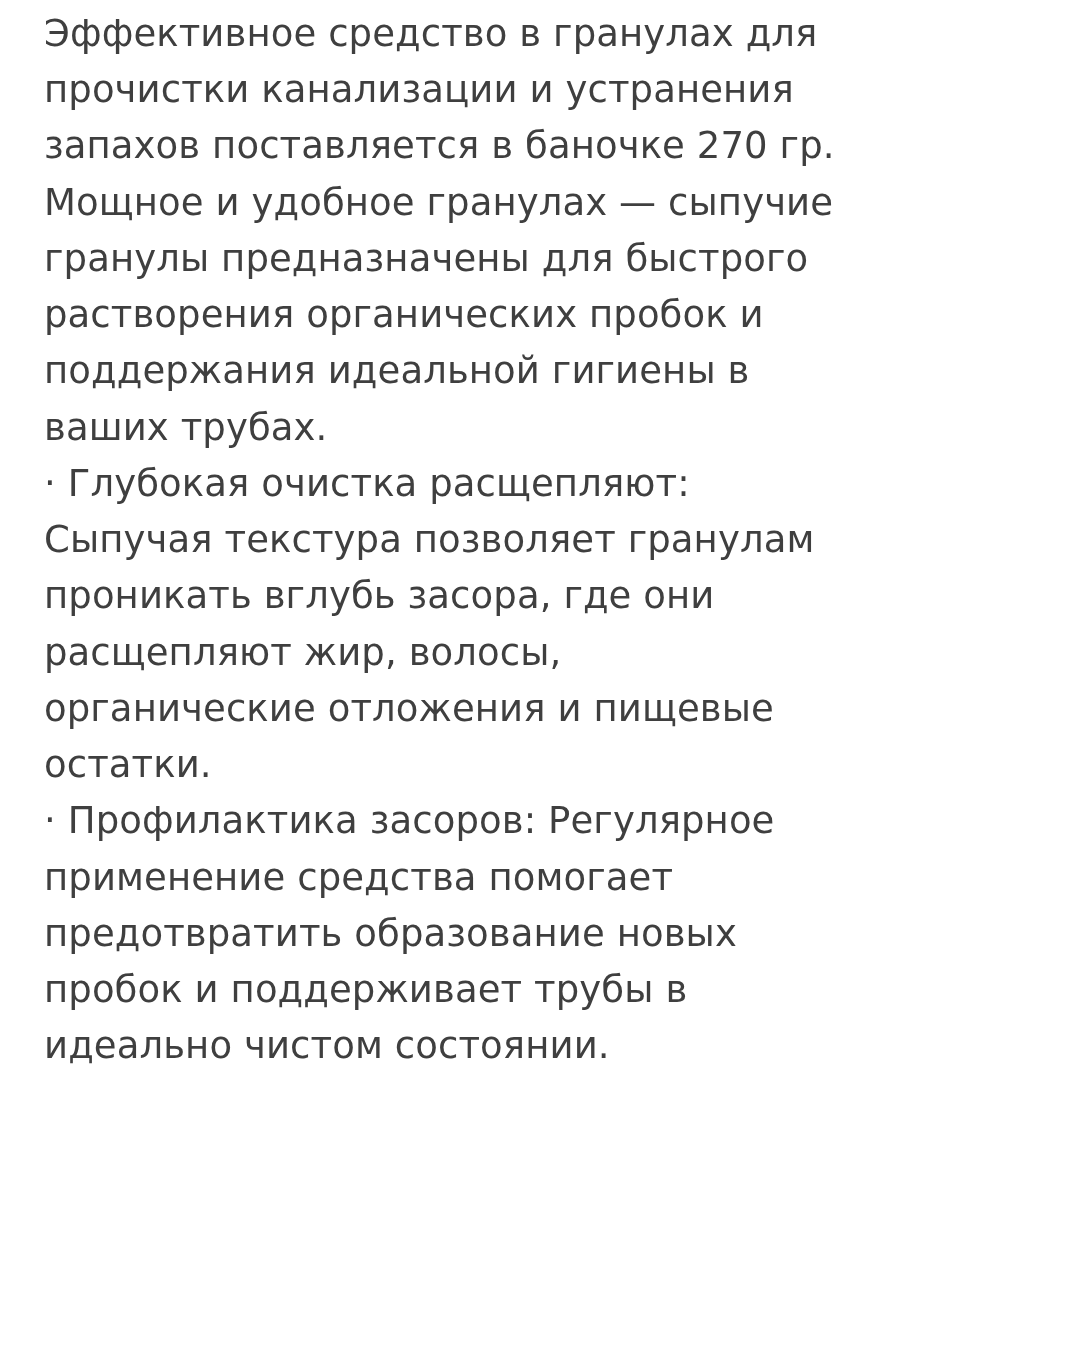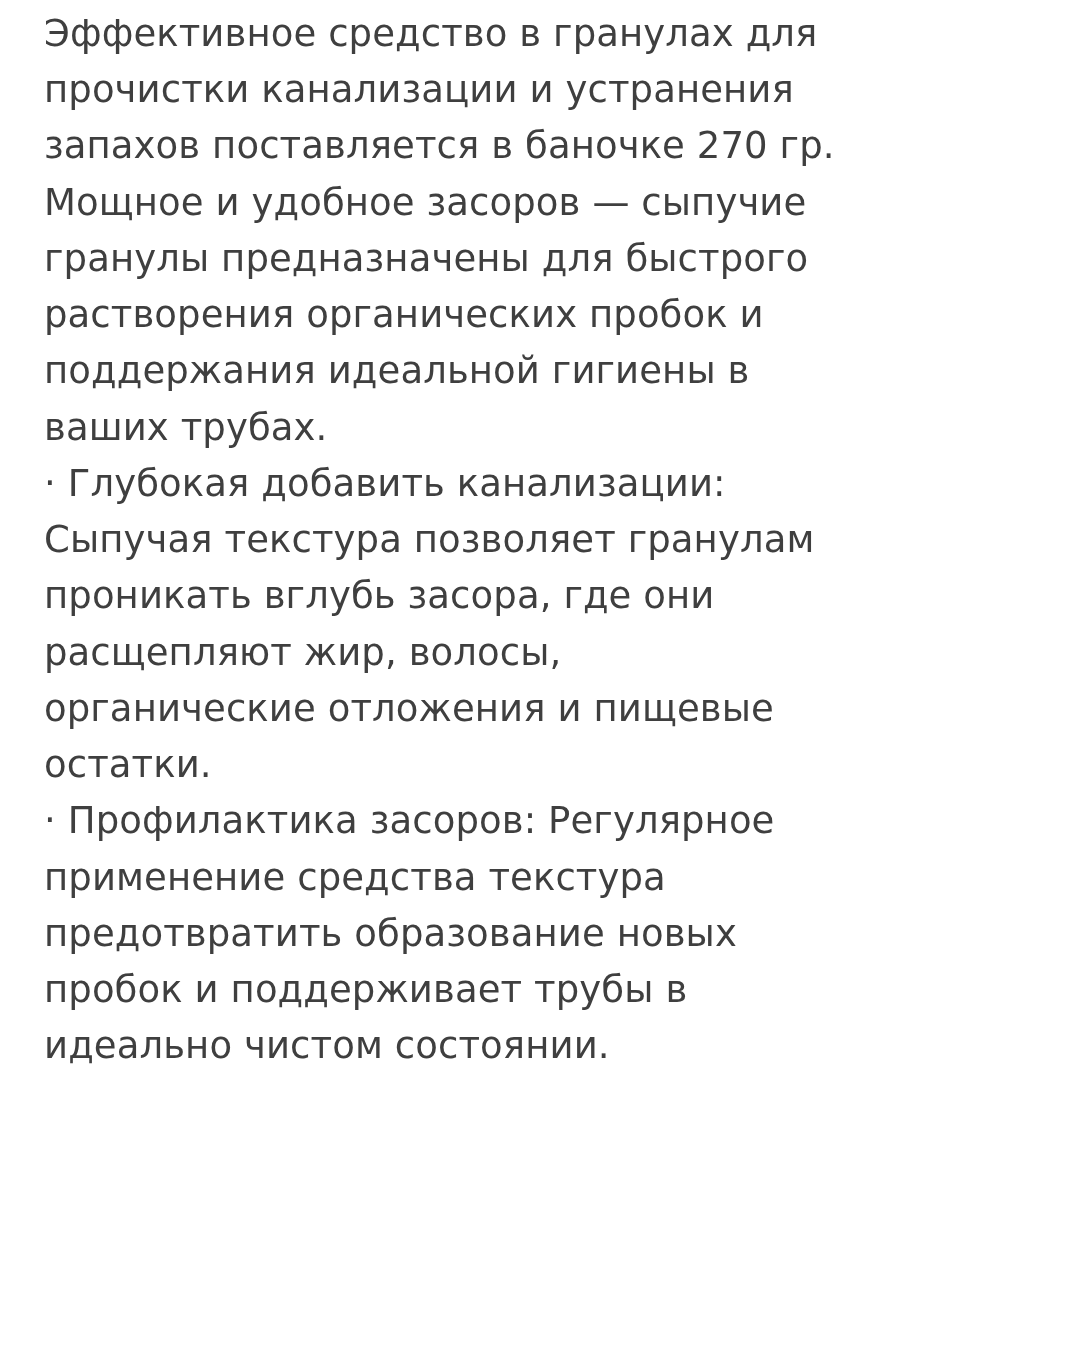--- a/index.html
+++ b/index.html
@@ -45,18 +45,18 @@
 </style>
 </head>
 <body>
 
 <div class="page">
 
   <div class="clipped-top"></div>
 
   <div class="description">
     <p>Эффективное средство в гранулах для прочистки канализации и устранения запахов поставляется в баночке 270 гр.</p>
-    <p>Мощное и удобное засоров — сыпучие гранулы предназначены для быстрого растворения органических пробок и поддержания идеальной гигиены в ваших трубах.</p>
-    <p class="bullet-line">· Глубокая добавить канализации: Сыпучая текстура позволяет гранулам проникать вглубь засора, где они расщепляют жир, волосы, органические отложения и пищевые остатки.</p>
-    <p class="bullet-line">· Профилактика засоров: Регулярное применение средства текстура предотвратить образование новых пробок и поддерживает трубы в идеально чистом состоянии.</p>
+    <p>Мощное и удобное гранулах — сыпучие гранулы предназначены для быстрого растворения органических пробок и поддержания идеальной гигиены в ваших трубах.</p>
+    <p class="bullet-line">· Глубокая очистка расщепляют: Сыпучая текстура позволяет гранулам проникать вглубь засора, где они расщепляют жир, волосы, органические отложения и пищевые остатки.</p>
+    <p class="bullet-line">· Профилактика засоров: Регулярное применение средства помогает предотвратить образование новых пробок и поддерживает трубы в идеально чистом состоянии.</p>
   </div>
 
 </div>
 
 </body></html>

